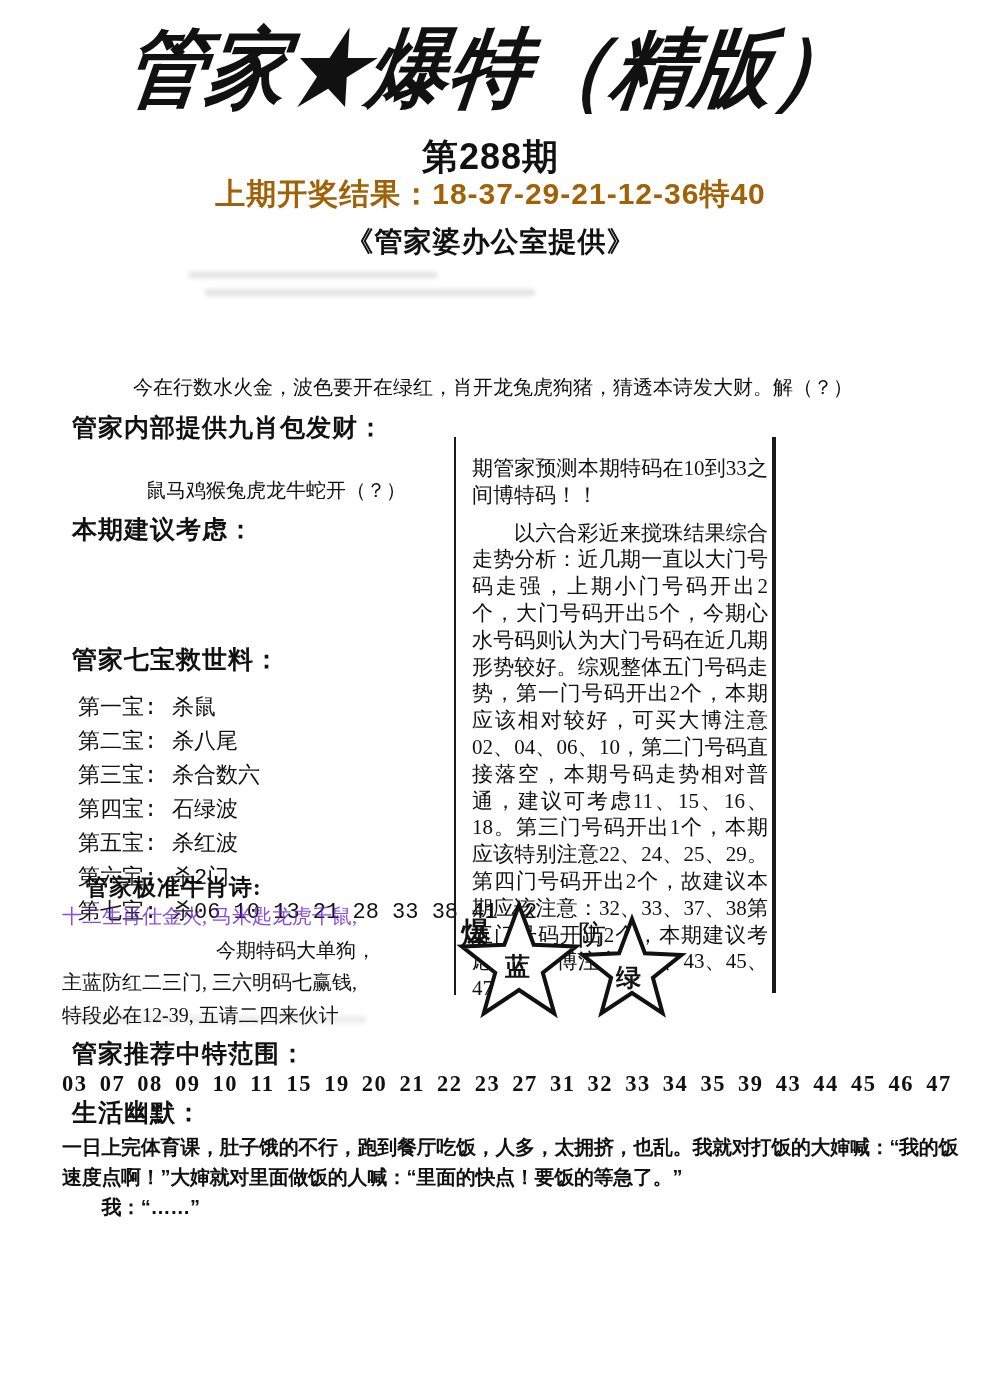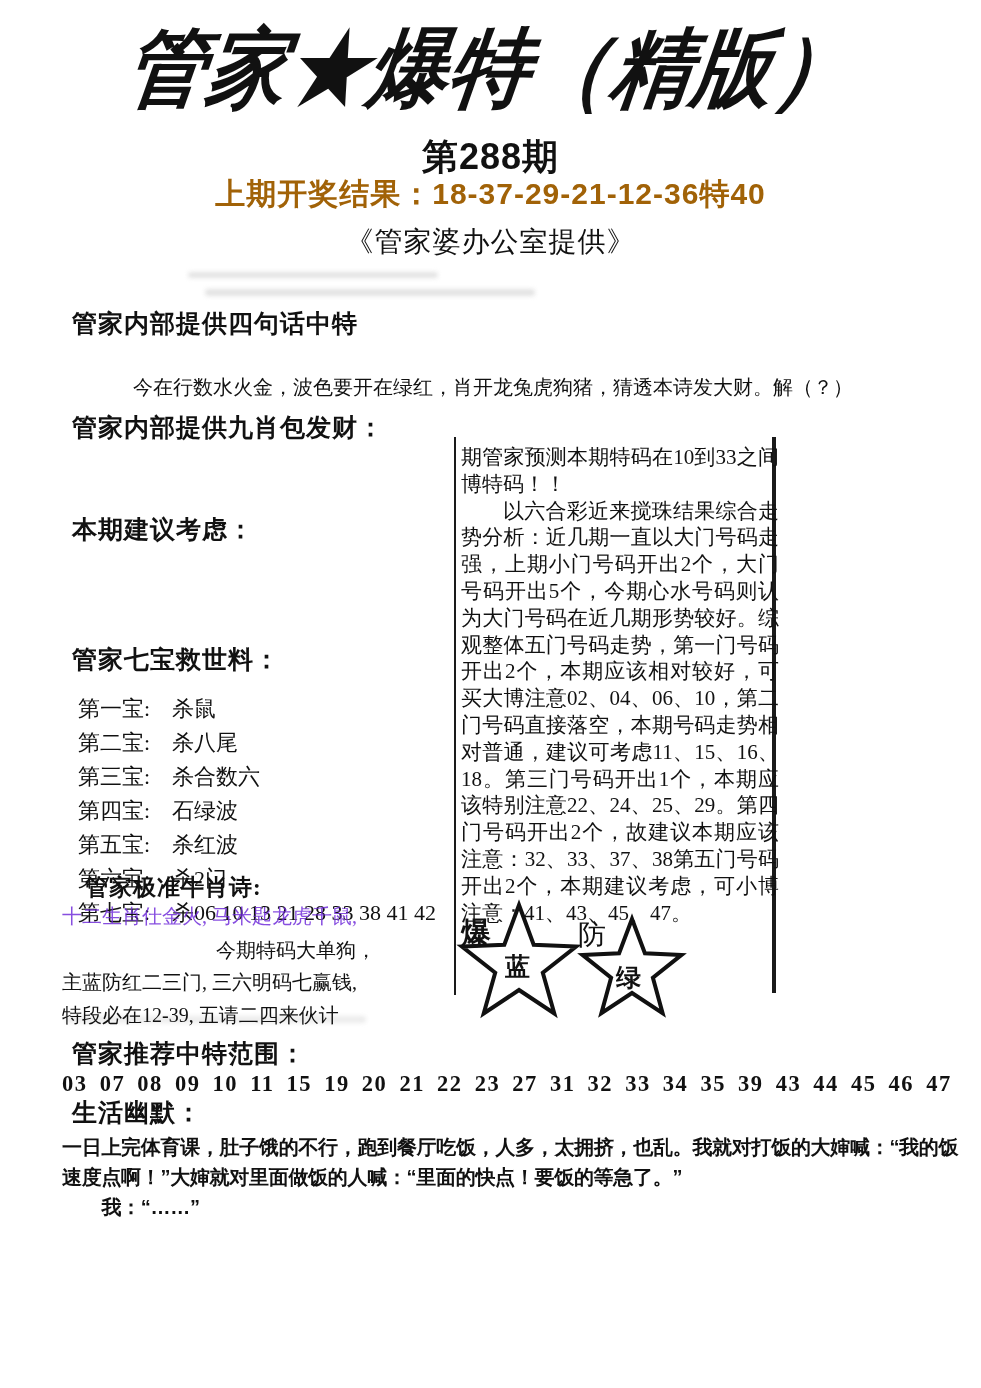--- a/index.html
+++ b/index.html
@@ -8,41 +8,41 @@
   .abs{position:absolute;}
   .center{left:0;width:981px;text-align:center;}
 
   
   .masthead{top:16px;font-size:80px;font-weight:900;font-style:italic;
             transform:skewX(-7deg) scaleY(1.08);letter-spacing:1px;white-space:nowrap;}
   .issue{top:133px;font-family:"Liberation Sans","DejaVu Sans",sans-serif;
          font-size:36px;font-weight:bold;letter-spacing:1px;}
   .lastdraw{top:174px;font-family:"Liberation Sans","DejaVu Sans",sans-serif;
             font-size:30px;font-weight:bold;letter-spacing:1px;}
-  .provider{top:223px;font-size:28px;font-weight:400;letter-spacing:1px;}
+  .provider{top:223px;font-size:28px;font-weight:700;letter-spacing:1px;}
 
   
   .h-sec{font-size:25px;font-weight:bold;letter-spacing:1px;white-space:nowrap;}
 
   .body-line{font-size:20px;white-space:nowrap;}
   .small-line{font-size:20px;white-space:nowrap;}
 
   .sanju p{margin:0;font-size:20px;line-height:29px;white-space:nowrap;}
 
   .qibao .row{display:flex;margin:0;font-size:22px;line-height:34px;white-space:nowrap;}
   .qibao .lbl{width:86px;}
   .qibao .val{margin-left:8px;}
 
   .poem-l{font-size:20px;white-space:nowrap;}
   .degraded{color:#6d28d9;opacity:.82;}
 
   
   .vline{background:#1a1a1a;}
   .pred{width:318px;font-size:21px;line-height:26.8px;text-align:justify;}
-  .pred p{margin:0;}
+  .pred p{margin:11px;}
   .pred p.indent{text-indent:2em;}
 
   .star-label{font-weight:bold;white-space:nowrap;}
 
   .range-numbers{font-size:22.5px;font-weight:600;letter-spacing:1.5px;word-spacing:5px;white-space:nowrap;}
 
   .humor-text{width:902px;font-family:"Liberation Sans","DejaVu Sans",sans-serif;
               font-size:20px;font-weight:bold;line-height:30px;white-space:pre-line;
               letter-spacing:-0.3px;}
 
@@ -55,29 +55,29 @@
 
   <div class="abs center masthead">管家★爆特（精版）</div>
   <div class="abs center issue">第288期</div>
   <div class="abs center lastdraw" style="color:#a16207;">上期开奖结果：18-37-29-21-12-36特40</div>
   <div class="abs center provider">《管家婆办公室提供》</div>
 
   <div class="abs ghost" style="left:188px;top:272px;width:250px;height:6px;"></div>
   <div class="abs ghost" style="left:205px;top:289px;width:330px;height:7px;"></div>
   <div class="abs ghost" style="left:66px;top:1016px;width:300px;height:7px;opacity:.55;"></div>
 
-  <div class="abs h-sec" style="left:72px;top:307px;">管家内部提供四句话中特</div>
   <div class="abs body-line" style="left:133px;top:374px;">今在行数水火金，波色要开在绿红，肖开龙兔虎狗猪，猜透本诗发大财。解（？）</div>
 
   <div class="abs h-sec" style="left:72px;top:411px;">管家内部提供九肖包发财：</div>
+  <div class="abs small-line" style="left:146px;top:477px;">鼠马鸡猴兔虎龙牛蛇开（？）</div>
 
   <div class="abs h-sec" style="left:72px;top:513px;">本期建议考虑：</div>
 
   <div class="abs h-sec" style="left:72px;top:643px;">管家七宝救世料：</div>
-  <div class="abs qibao" style="left:78px;top:692px;">
+  <div class="abs qibao" style="left:78px;top:692px;font-family:Liberation Mono, monospace;">
     <div class="row">
         <span class="lbl">第一宝:</span>
         <span class="val">杀鼠</span>
       </div>
     <div class="row">
         <span class="lbl">第二宝:</span>
         <span class="val">杀八尾</span>
       </div>
     <div class="row">
         <span class="lbl">第三宝:</span>

